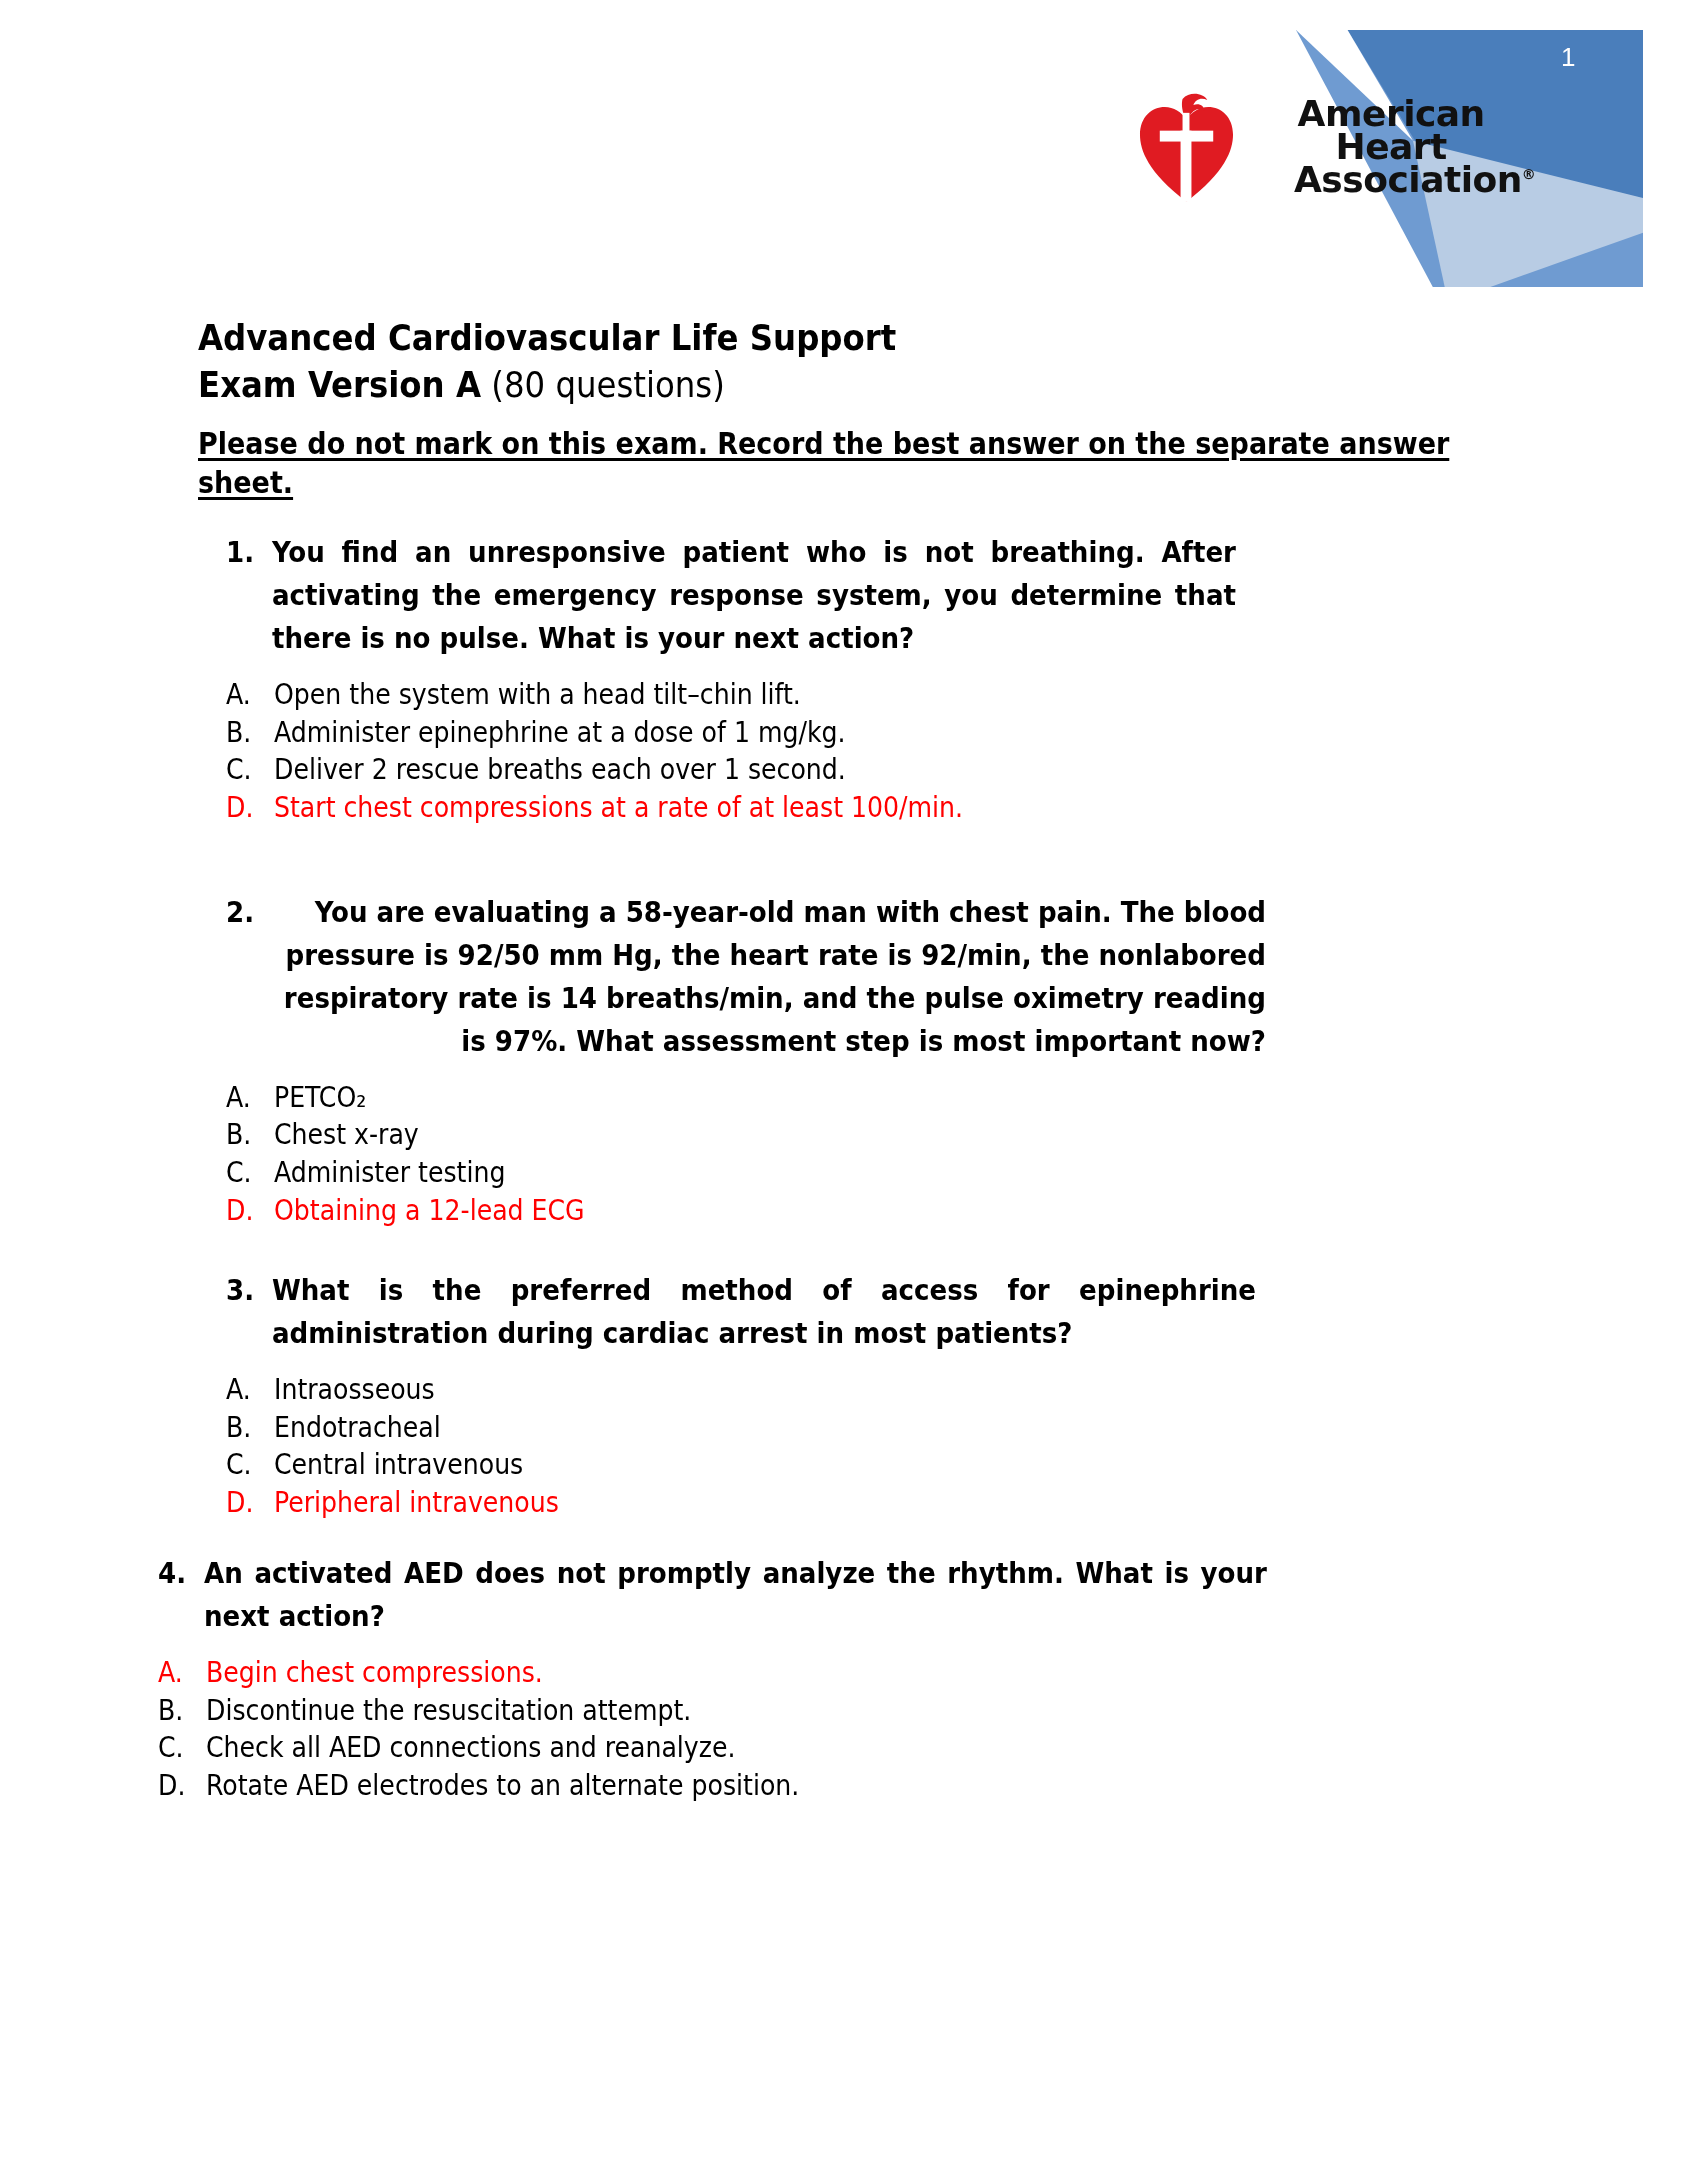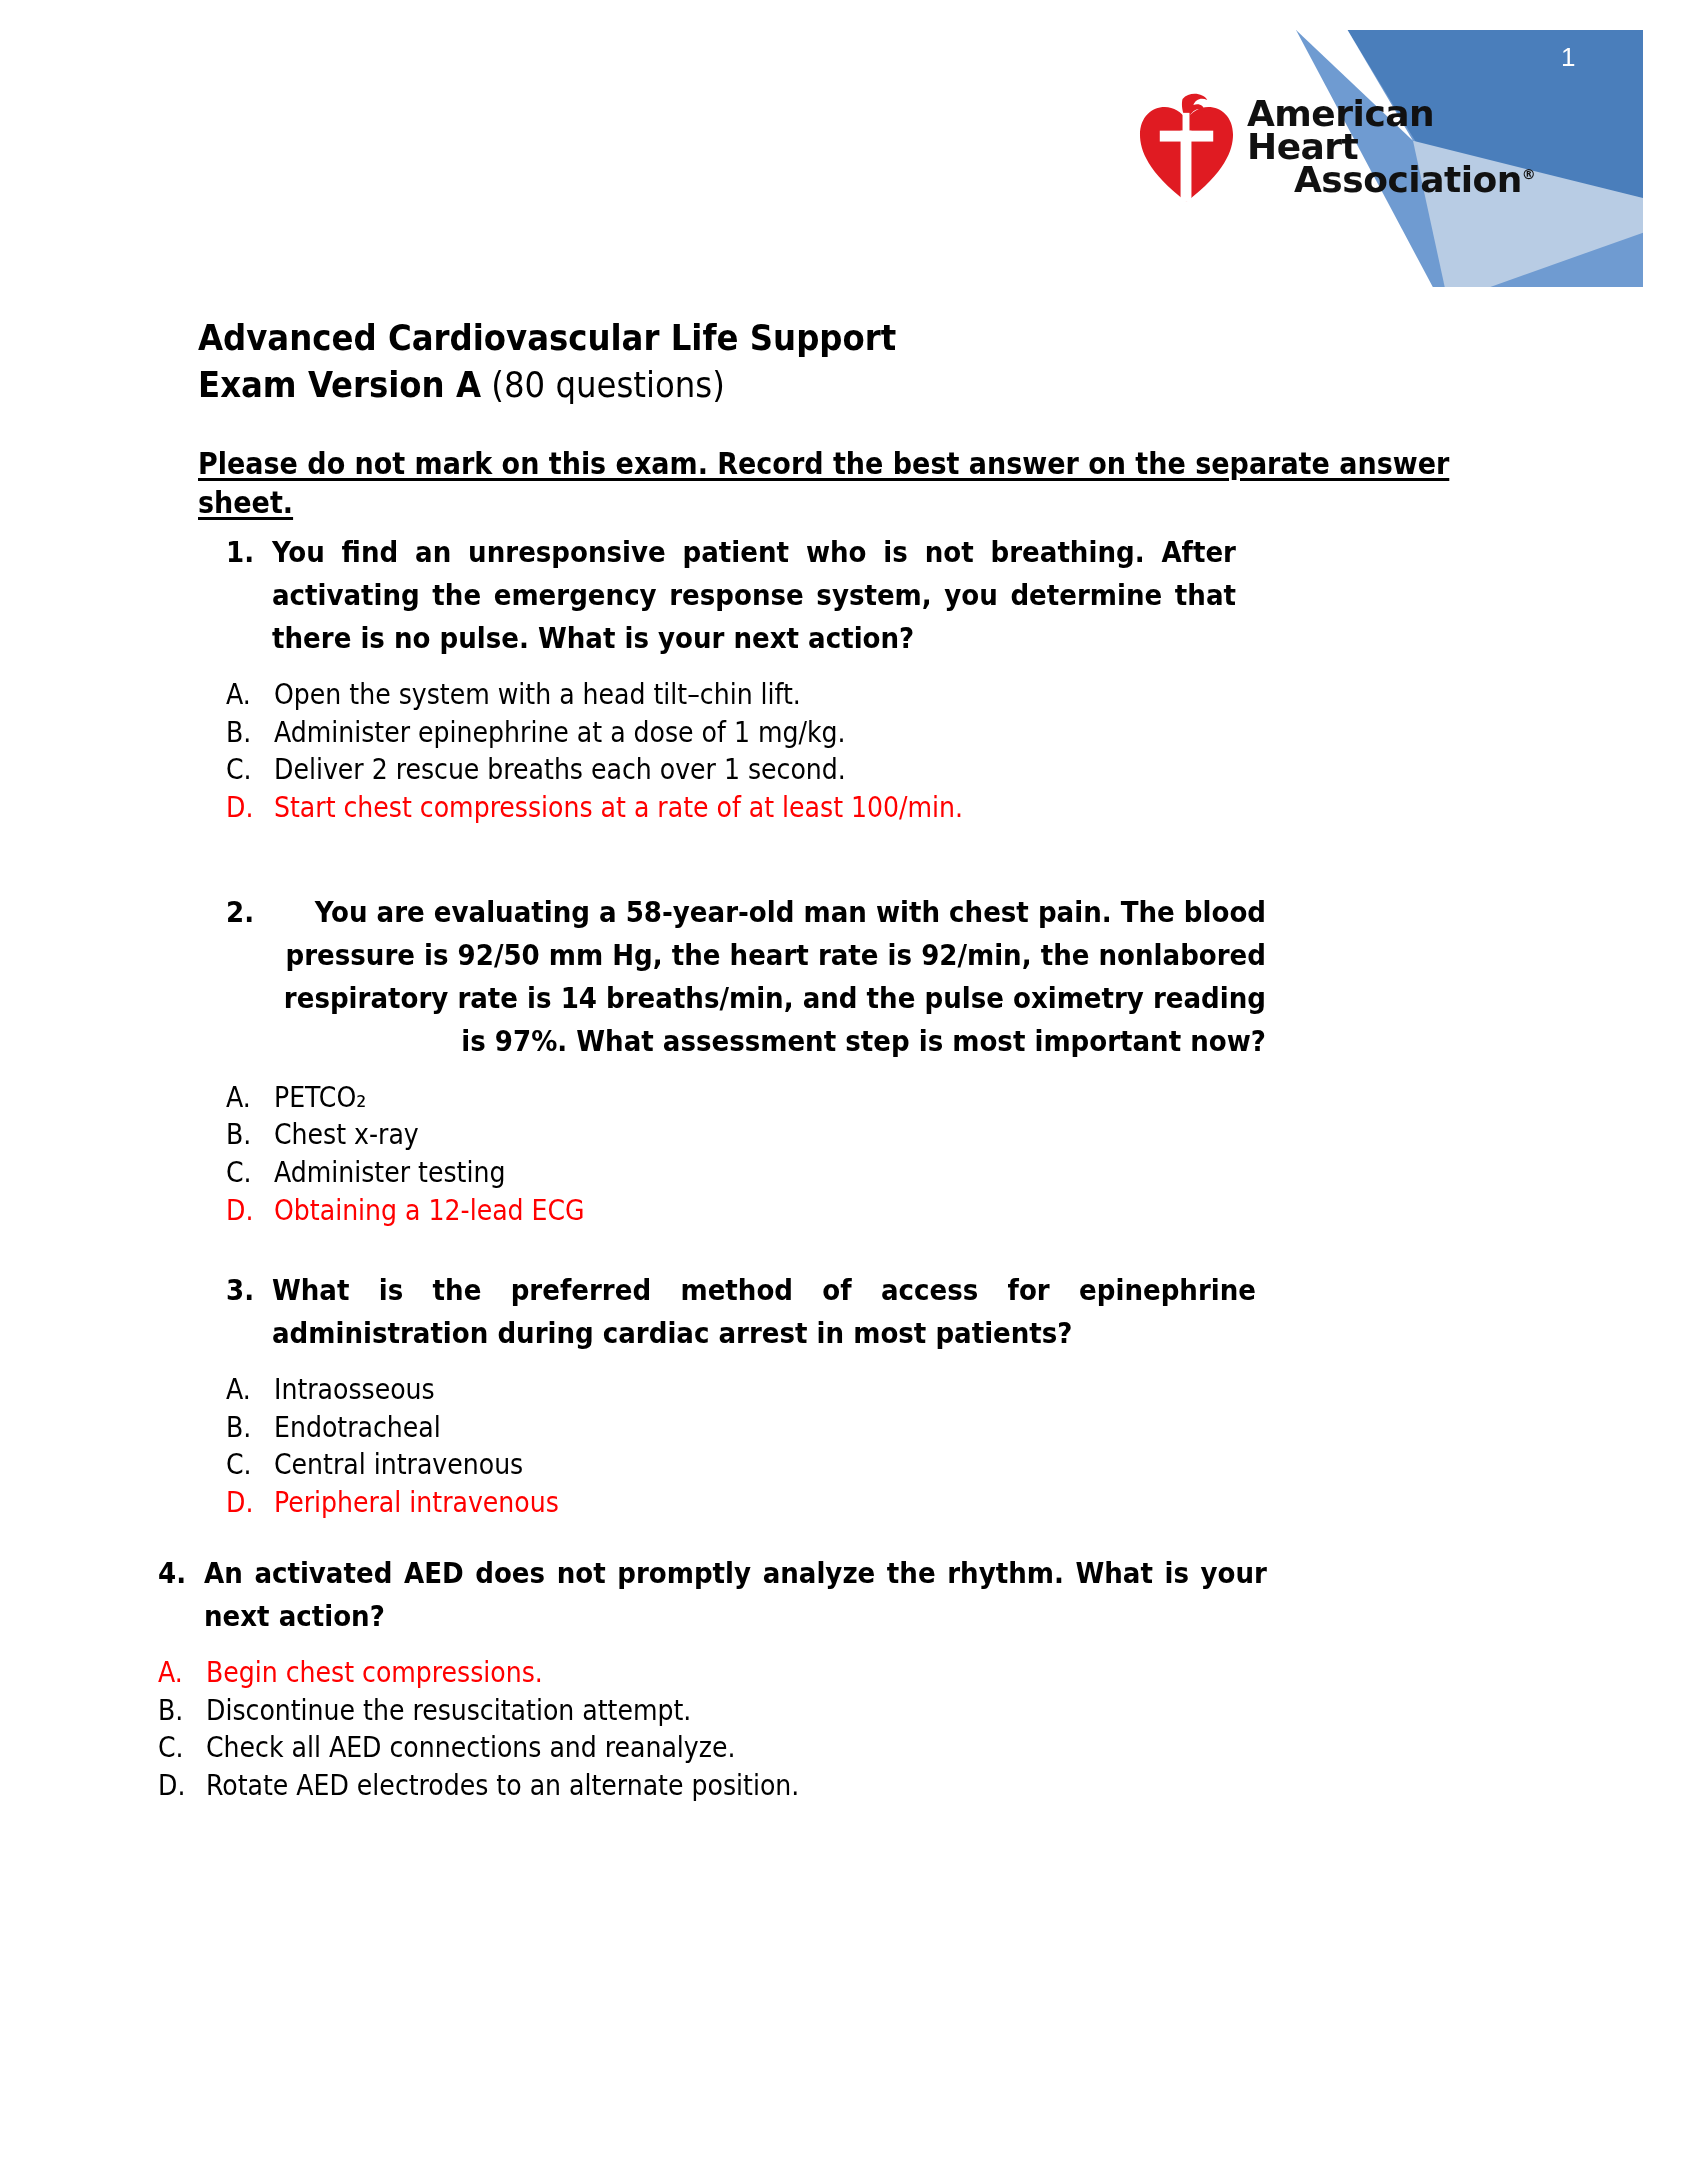--- a/index.html
+++ b/index.html
@@ -51,20 +51,21 @@
   .aha-mark svg { display:block; width:100%; height:100%; }
   .aha-words {
     display: flex;
     flex-direction: column;
     line-height: 0.92;
     font-family: "DejaVu Sans", "Liberation Sans", sans-serif;
     font-weight: bold;
     font-size: 36px;
     letter-spacing: -0.5px;
     color: #111111;
+    text-align: center;
   }
   .aha-words .w3 { position: relative; margin-left: 47px; }
   .aha-words .reg {
     font-size: 14px;
     vertical-align: super;
     font-weight: bold;
   }
 
   
   .doc {
@@ -80,21 +81,21 @@
     font-size: 36px;
     line-height: 1.30;
   }
   .header-block .ln { white-space: nowrap; }
   .hdr-bold { font-weight: bold; }
   .hdr-reg  { font-weight: normal; }
 
   .instruction {
     position: absolute;
     left: 198px;
-    top: 444px;
+    top: 424px;
     width: 1262px;
     font-size: 30px;
     font-weight: bold;
     line-height: 1.30;
     text-decoration: underline;
     text-underline-offset: 4px;
   }
 
   
   .qblock { position: absolute; }

